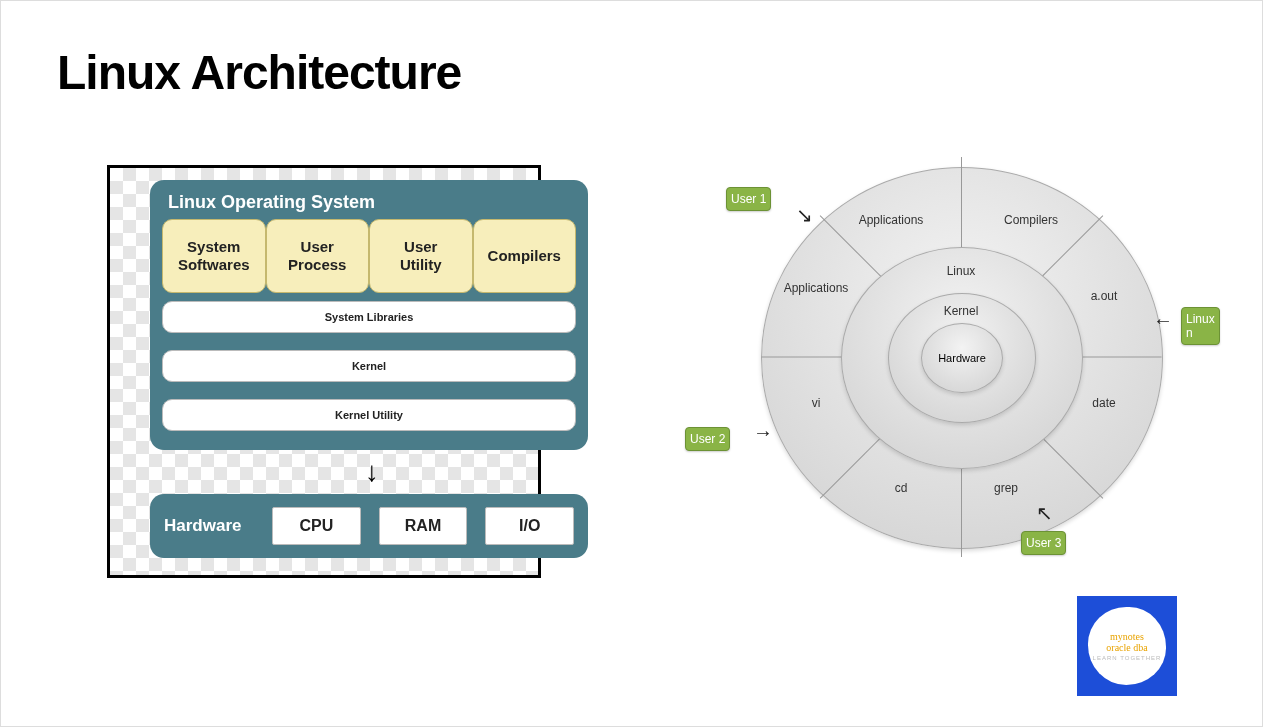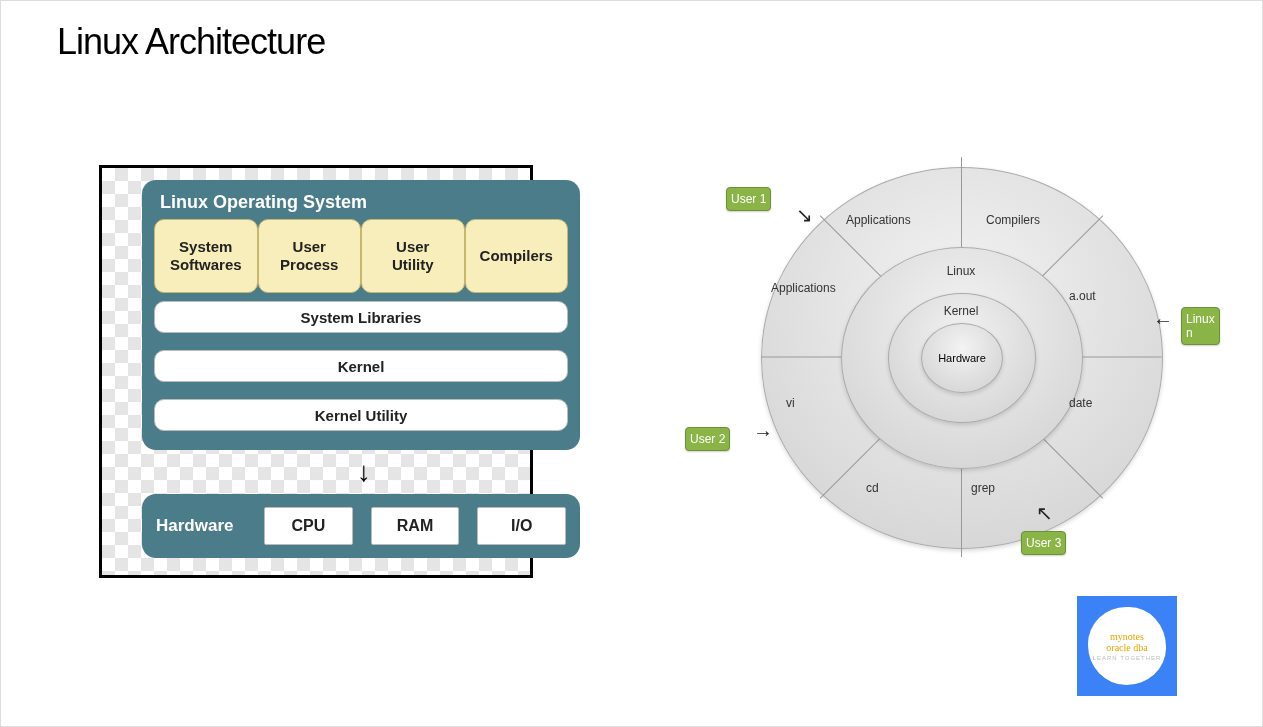--- a/index.html
+++ b/index.html
@@ -1,52 +1,52 @@
 <!DOCTYPE html>
 <html><head>
 <meta charset="utf-8">
 <style>
   html,body{margin:0;padding:0;font-family:Arial,Helvetica,sans-serif;background:#fff;color:#000}
   .page{position:relative;width:1263px;height:727px;border:1px solid #ddd;box-sizing:border-box;overflow:hidden}
-  .title{position:absolute;left:56px;top:20px;font-size:36px;font-weight:400;letter-spacing:-1px}
+  .title{position:absolute;left:56px;top:44px;font-size:48px;font-weight:700;letter-spacing:-1px}
   
-  .leftbox{position:absolute;left:98px;top:164px;width:434px;height:413px;border:3px solid #000;box-sizing:border-box;
+  .leftbox{position:absolute;left:106px;top:164px;width:434px;height:413px;border:3px solid #000;box-sizing:border-box;
     background-image:
       linear-gradient(45deg,#e5e5e5 25%,transparent 25%),
       linear-gradient(-45deg,#e5e5e5 25%,transparent 25%),
       linear-gradient(45deg,transparent 75%,#e5e5e5 75%),
       linear-gradient(-45deg,transparent 75%,#e5e5e5 75%);
     background-size:26px 26px;background-position:0 0,0 13px,13px -13px,-13px 0;background-color:#fff}
   .panel{position:absolute;background:#4a7c89;border-radius:14px;box-sizing:border-box}
   .panel-top{left:40px;top:12px;width:438px;height:270px}
   .panel-title{color:#fff;font-size:18px;font-weight:600;padding:12px 18px 6px}
   .chips{display:flex;padding:0 12px}
   .chip-yellow{flex:1;height:72px;background:#f7eebb;border:1.5px solid #c5b86e;border-radius:10px;
     display:flex;align-items:center;justify-content:center;text-align:center;font-size:15px;font-weight:600;line-height:1.2;color:#222}
   .wide{margin:8px 12px 17px;height:30px;background:#fff;border:1.5px solid #bbb;border-radius:10px;
-    display:flex;align-items:center;justify-content:center;font-size:15px;font-weight:600;color:#222}
+    display:flex;align-items:center;justify-content:center;font-size:11px;font-weight:600;color:#222}
   .arrow-down{position:absolute;left:255px;top:288px;font-size:28px;font-weight:bold;color:#000}
   .panel-bot{left:40px;top:326px;width:438px;height:64px;display:flex;align-items:center;padding:0 14px;gap:18px}
   .hw-label{color:#fff;font-size:17px;font-weight:600;flex:0 0 90px}
   .hw-chip{flex:1;height:36px;background:#fff;border:1.5px solid #bbb;border-radius:2px;
     display:flex;align-items:center;justify-content:center;font-size:16px;font-weight:700;color:#222}
   
   .right{position:absolute;left:640px;top:160px;width:560px;height:420px}
   .ring{position:absolute;border-radius:50%;background:radial-gradient(circle at 50% 35%,#f3f3f3,#cfcfcf);border:1px solid #aaa;box-shadow:0 2px 4px rgba(0,0,0,.15)}
   .outer{left:120px;top:6px;width:400px;height:380px}
   .shellring{left:200px;top:86px;width:240px;height:220px}
   .kernelring{left:247px;top:132px;width:146px;height:128px}
   .hwring{left:280px;top:162px;width:80px;height:68px;display:flex;align-items:center;justify-content:center;font-size:11px}
   .seg-line{position:absolute;left:320px;top:196px;width:1px;height:200px;background:#999;transform-origin:top center}
-  .seg-label{position:absolute;font-size:12px;color:#333;text-align:left}
+  .seg-label{position:absolute;font-size:12px;color:#333;text-align:center}
   .ring-label{position:absolute;font-size:12px;color:#333;text-align:center;width:80px}
   .user-tag{position:absolute;background:#8ab446;color:#fff;border:1px solid #6c9235;border-radius:4px;padding:4px 4px;font-size:12px;box-shadow:0 1px 2px rgba(0,0,0,.2)}
   .user-arrow{position:absolute;font-size:20px;color:#222}
   
-  .logo{position:absolute;right:85px;bottom:30px;width:100px;height:100px;background:#3b82f6;display:flex;align-items:center;justify-content:center}
+  .logo{position:absolute;right:85px;bottom:30px;width:100px;height:100px;background:#1d4ed8;display:flex;align-items:center;justify-content:center}
   .logo-inner{width:78px;height:78px;background:#fff;border-radius:50% 48% 52% 50%/48% 52% 48% 52%;
     display:flex;flex-direction:column;align-items:center;justify-content:center;font-family:cursive;font-size:10px;color:#e9a300;text-align:center;line-height:1.1}
   .logo-sub{font-size:6px;letter-spacing:1px;margin-top:2px;color:#bbb;font-family:Arial}
 </style>
 </head>
 <body>
 
 <div class="page">
 
   <div class="title">Linux Architecture</div>

